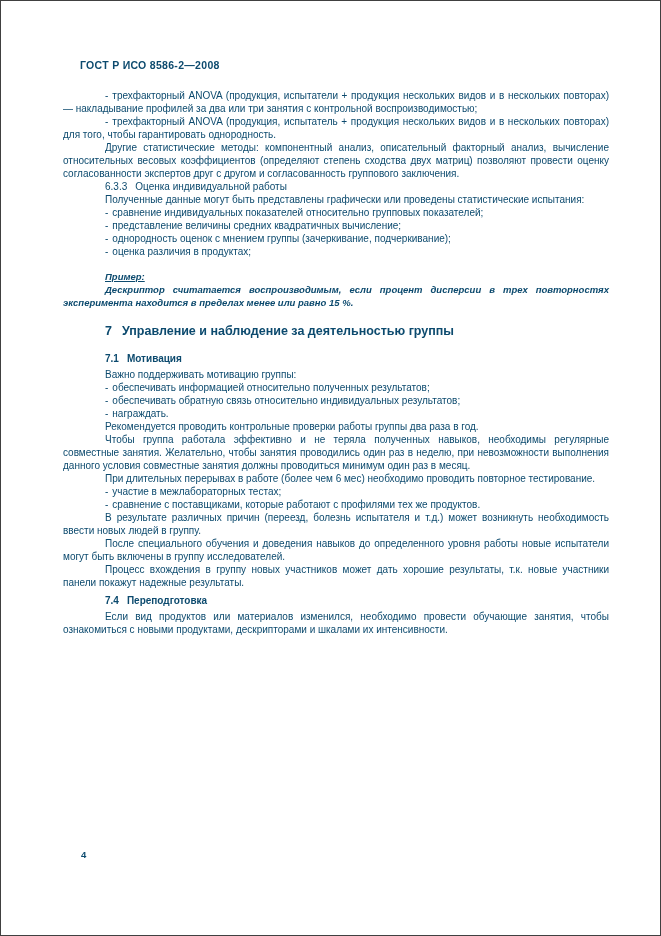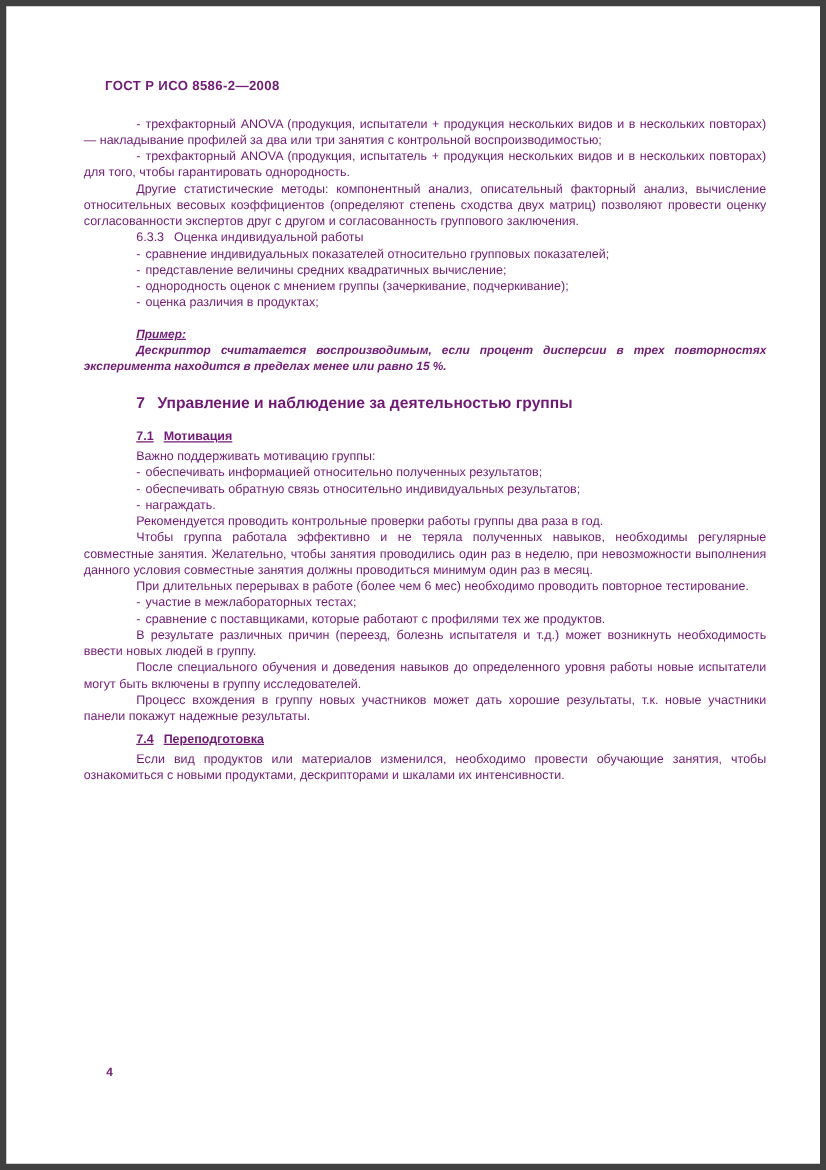--- a/index.html
+++ b/index.html
@@ -1,23 +1,23 @@
 <!DOCTYPE html>
 <html><head>
 <meta charset="utf-8">
 <style>
   html,body{margin:0;padding:0;background:#9a9a9a;}
   .page{
     position:relative;
     width:661px;height:936px;
     background:#ffffff;
     box-sizing:border-box;
-    border:5px solid #404040;
+    border:1px solid #404040;
     font-family:"Liberation Sans",sans-serif;
-    color:#701a75;
+    color:#0c4a6e;
     overflow:hidden;
     padding-left:28px;
   }
   .running-header{
     position:absolute;left:79px;top:58px;
     font-size:10.5px;font-weight:bold;letter-spacing:.3px;
     white-space:nowrap;
   }
   .content{
     position:absolute;left:62px;top:88px;width:546px;
@@ -34,21 +34,20 @@
     font-weight:bold;
     font-size:12.5px !important;line-height:17px !important;
     margin:14px 0 12px 0 !important;
     text-align:right;
   }
   .h2 .hnum{margin-right:10px;}
   .h4{
     font-weight:bold;
     margin:5px 0 3px 0 !important;
     text-align:left !important;
-    text-decoration:underline;
   }
   .example{
     font-weight:bold;font-style:italic;
     font-size:9.5px !important;
   }
   .example-label{margin-top:12px !important;text-decoration:underline;}
   .page-number{
     position:absolute;left:80px;top:848px;
     font-size:9.5px;font-weight:bold;
   }
@@ -62,20 +61,21 @@
 
   <div class="content">
 
     <p><span class="dash">-</span><span>трехфакторный ANOVA (продукция, испытатели + продукция нескольких видов и в нескольких повторах) — накладывание профилей за два или три занятия с контрольной воспроизводимостью;</span></p>
     <p><span class="dash">-</span><span>трехфакторный ANOVA (продукция, испытатель + продукция нескольких видов и в нескольких повторах) для того, чтобы гарантировать однородность.</span></p>
 
     <p>Другие статистические методы: компонентный анализ, описательный факторный анализ, вычисление относительных весовых коэффициентов (определяют степень сходства двух матриц) позволяют провести оценку согласованности экспертов друг с другом и согласованность группового заключения.</p>
 
     <p><span class="hnum">6.3.3</span><span>Оценка индивидуальной работы</span></p>
 
+    <p>Полученные данные могут быть представлены графически или проведены статистические испытания:</p>
 
     <p><span class="dash">-</span><span>сравнение индивидуальных показателей относительно групповых показателей;</span></p>
     <p><span class="dash">-</span><span>представление величины средних квадратичных вычисление;</span></p>
     <p><span class="dash">-</span><span>однородность оценок с мнением группы (зачеркивание, подчеркивание);</span></p>
     <p><span class="dash">-</span><span>оценка различия в продуктах;</span></p>
 
     <p class="example example-label">Пример:</p>
     <p class="example">Дескриптор считатается воспроизводимым, если процент дисперсии в трех повторностях эксперимента находится в пределах менее или равно 15 %.</p>
 
     <p class="h2"><span class="hnum">7</span><span>Управление и наблюдение за деятельностью группы</span></p>

